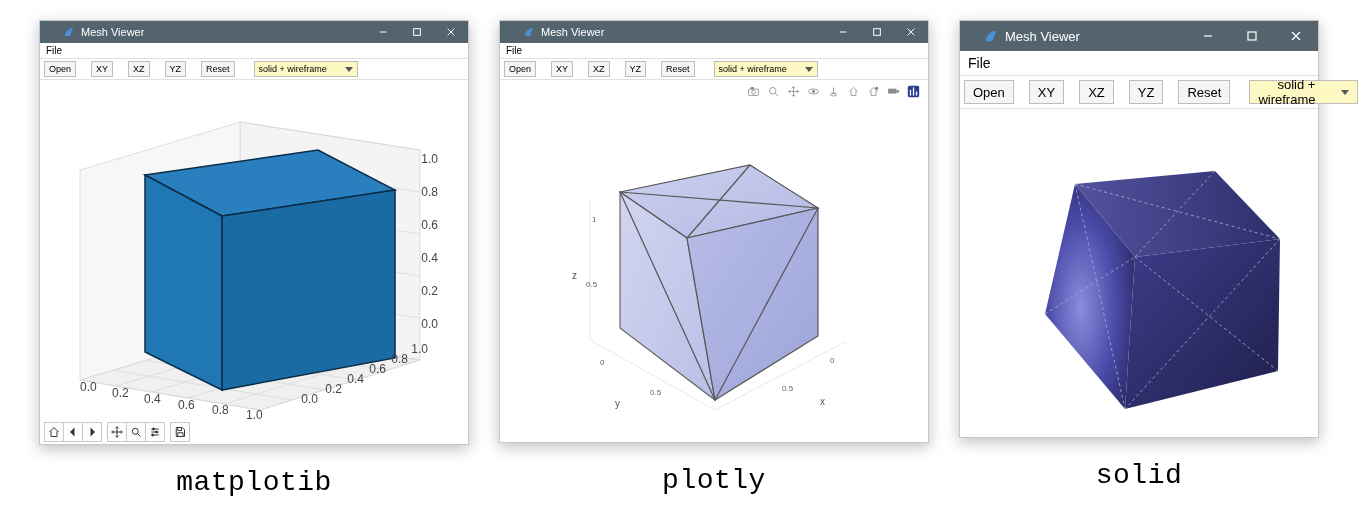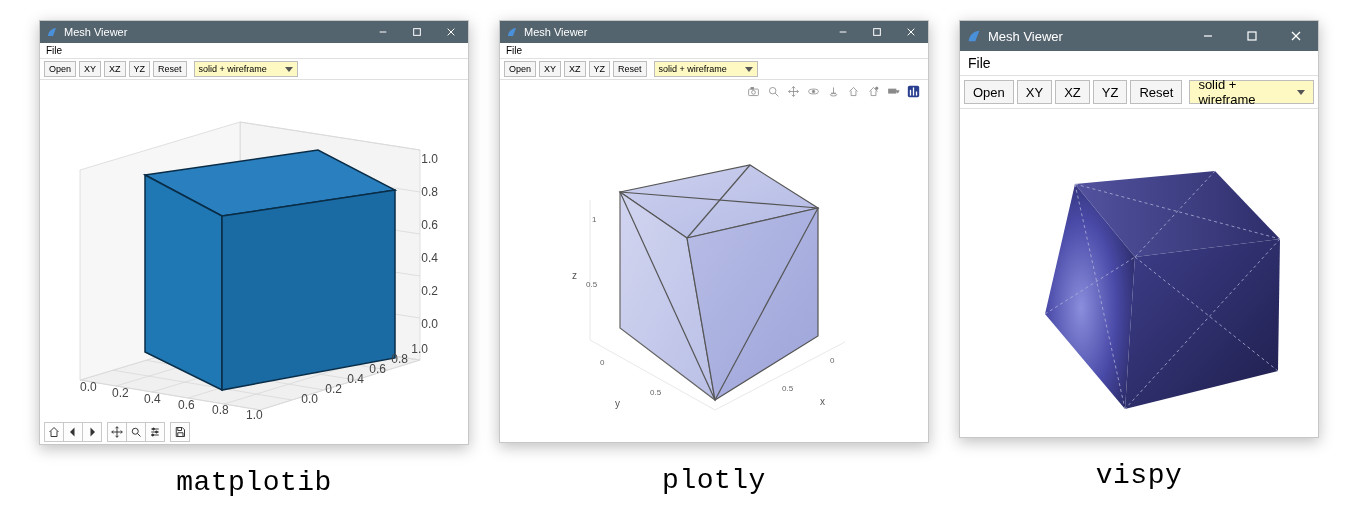--- a/index.html
+++ b/index.html
@@ -25,21 +25,21 @@
     background: #fff;
     border: 1px solid #c7c7c7;
     box-shadow: 0 4px 14px rgba(0,0,0,0.25);
   }
   .titlebar {
     background: #54646f;
     color: #fff;
     display: flex;
     align-items: center;
     height: 22px;
-    padding-left: 6px;
+    padding-left: 23px;
     font-size: 11px;
   }
   .titlebar.large { height: 30px; font-size: 13px; }
   .feather {
     width: 12px; height: 12px; margin-right: 6px;
     display: inline-block;
   }
   .titlebar .spacer { flex: 1; }
   .winbtn {
     width: 34px; height: 100%;
@@ -53,23 +53,24 @@
     font-size: 10px;
     padding: 2px 6px;
     border-bottom: 1px solid #e0e0e0;
     background: #fff;
   }
   .menubar.large { font-size: 14px; padding: 4px 8px; }
   .toolbar {
     display: flex;
     align-items: center;
     padding: 2px 4px;
-    gap: 4px;
+    gap: 16px;
     background: #fff;
     border-bottom: 1px solid #e0e0e0;
+    text-align: right;
   }
   .toolbar.large { padding: 4px 4px; }
   .tbtn {
     border: 1px solid #bdbdbd;
     background: #f5f5f5;
     font-size: 9px;
     padding: 1px 4px;
     margin-right: -1px;
     height: 16px;
     display: flex; align-items: center;
@@ -518,16 +519,16 @@
             <line x1="115" y1="75" x2="320" y2="130"></line>
             <line x1="255" y1="62" x2="175" y2="148"></line>
             <line x1="175" y1="148" x2="318" y2="262"></line>
             <line x1="320" y1="130" x2="165" y2="300"></line>
             <line x1="115" y1="75" x2="165" y2="300"></line>
             <line x1="85" y1="205" x2="175" y2="148"></line>
           </g>
         </svg>
       </div>
     </div>
-    <div class="caption">vispy</div>
+    <div class="caption">solid</div>
   </div>
 
 </div>
 
 </body></html>

